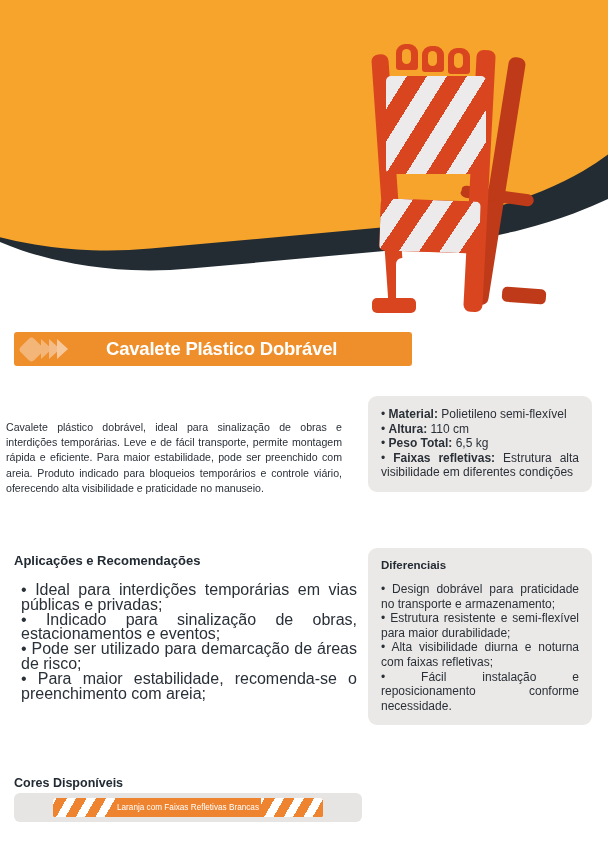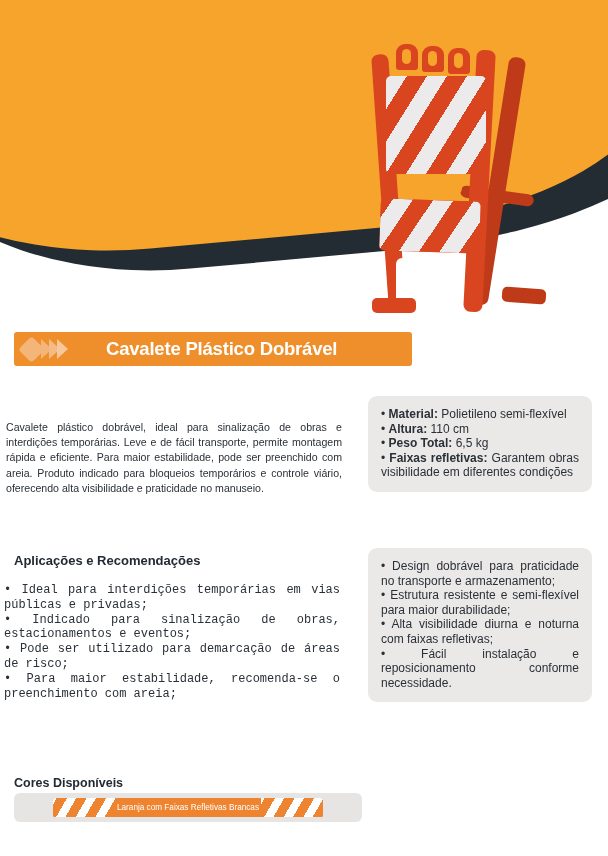--- a/index.html
+++ b/index.html
@@ -91,22 +91,22 @@
   
   .intro{
     position:absolute;left:6px;top:420px;width:336px;
     font-size:10.6px;line-height:15.2px;text-align:justify;color:#2a3038;
   }
   .sec-head{
     position:absolute;font-size:13px;font-weight:bold;color:#222a33;
   }
   .head-aplic{left:14px;top:553px;}
   .aplic-list{
-    position:absolute;left:4px;top:583px;width:336px;
-    font-size:12px;line-height:14.8px;text-align:justify;color:#2a3038;font-family:Liberation Mono, monospace;
+    position:absolute;left:21px;top:583px;width:336px;
+    font-size:16px;line-height:14.8px;text-align:justify;color:#2a3038;
   }
   .aplic-list p{margin:0;text-align:justify;}
   .head-cores{left:14px;top:776px;font-size:12.5px;}
 
   
   .panel{
     position:absolute;background:#ebe9e7;border-radius:9px;
     padding:11px 13px 12px 13px;box-sizing:border-box;
   }
   .panel-espec{left:368px;top:396px;width:224px;}
@@ -194,33 +194,34 @@
   <span class="title-text">Cavalete Plástico Dobrável</span>
 </div>
 
 <div class="intro">Cavalete plástico dobrável, ideal para sinalização de obras e interdições temporárias. Leve e de fácil transporte, permite montagem rápida e eficiente. Para maior estabilidade, pode ser preenchido com areia. Produto indicado para bloqueios temporários e controle viário, oferecendo alta visibilidade e praticidade no manuseio.</div>
 
 <div class="panel panel-espec">
   <p>
     <span><span>•</span> <b>Material:</b><span> Polietileno semi-flexível</span></span><br>
     <span><span>•</span> <b>Altura:</b><span> 110 cm</span></span><br>
     <span><span>•</span> <b>Peso Total:</b><span> 6,5 kg</span></span><br>
-    <span><span>•</span> <b>Faixas refletivas:</b><span> Garantem obras visibilidade em diferentes condições</span></span>
+    <span><span>•</span> <b>Faixas refletivas:</b><span> Estrutura alta visibilidade em diferentes condições</span></span>
   </p>
 </div>
 
 <div class="sec-head head-aplic">Aplicações e Recomendações</div>
 <div class="aplic-list">
   <p>• Ideal para interdições temporárias em vias públicas e privadas;</p>
   <p>• Indicado para sinalização de obras, estacionamentos e eventos;</p>
   <p>• Pode ser utilizado para demarcação de áreas de risco;</p>
   <p>• Para maior estabilidade, recomenda-se o preenchimento com areia;</p>
 </div>
 
 <div class="panel panel-difer">
+  <h3>Diferenciais</h3>
   <p>• Design dobrável para praticidade no transporte e armazenamento;</p>
   <p>• Estrutura resistente e semi-flexível para maior durabilidade;</p>
   <p>• Alta visibilidade diurna e noturna com faixas refletivas;</p>
   <p>• Fácil instalação e reposicionamento conforme necessidade.</p>
 </div>
 
 <div class="sec-head head-cores">Cores Disponíveis</div>
 <div class="swatch-box">
   <div class="swatch-bar">
     <span class="swatch-stripes-l"></span>

